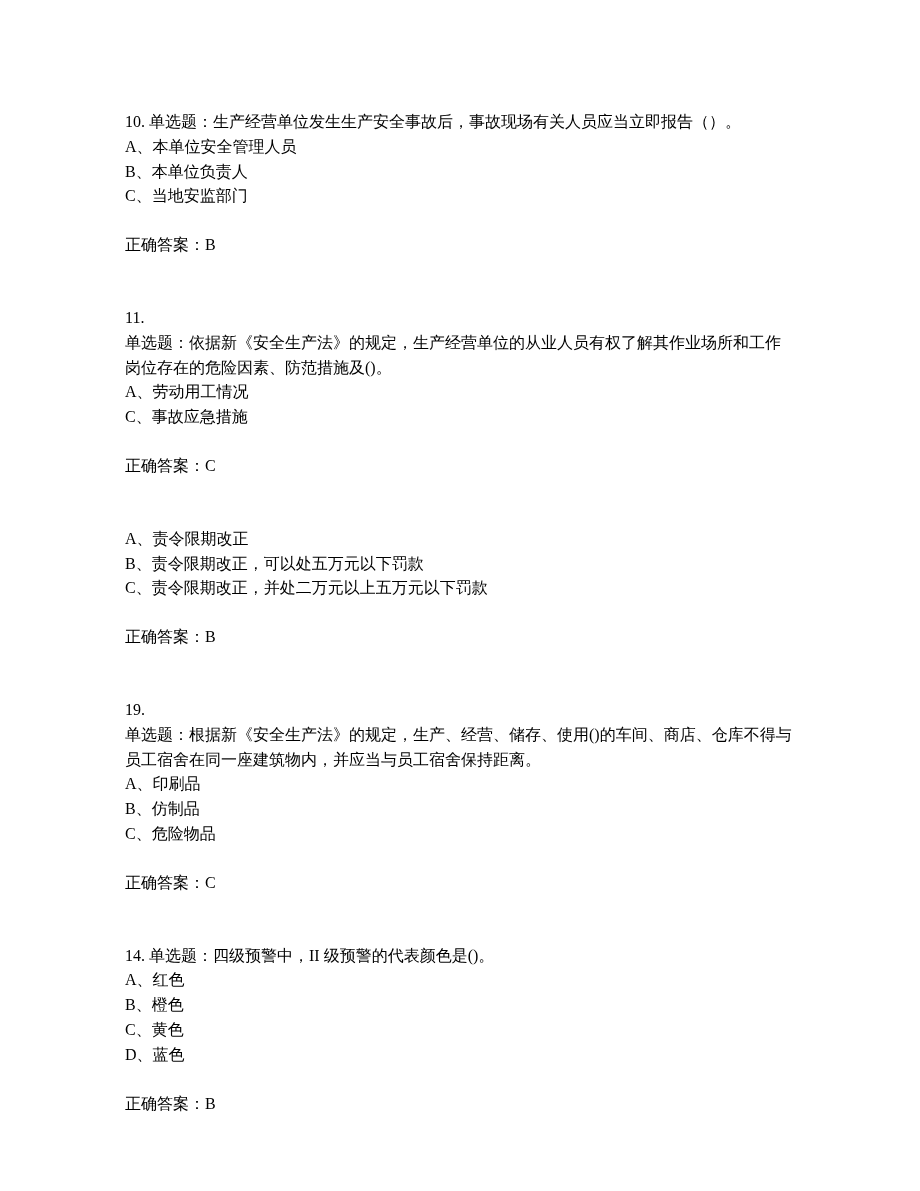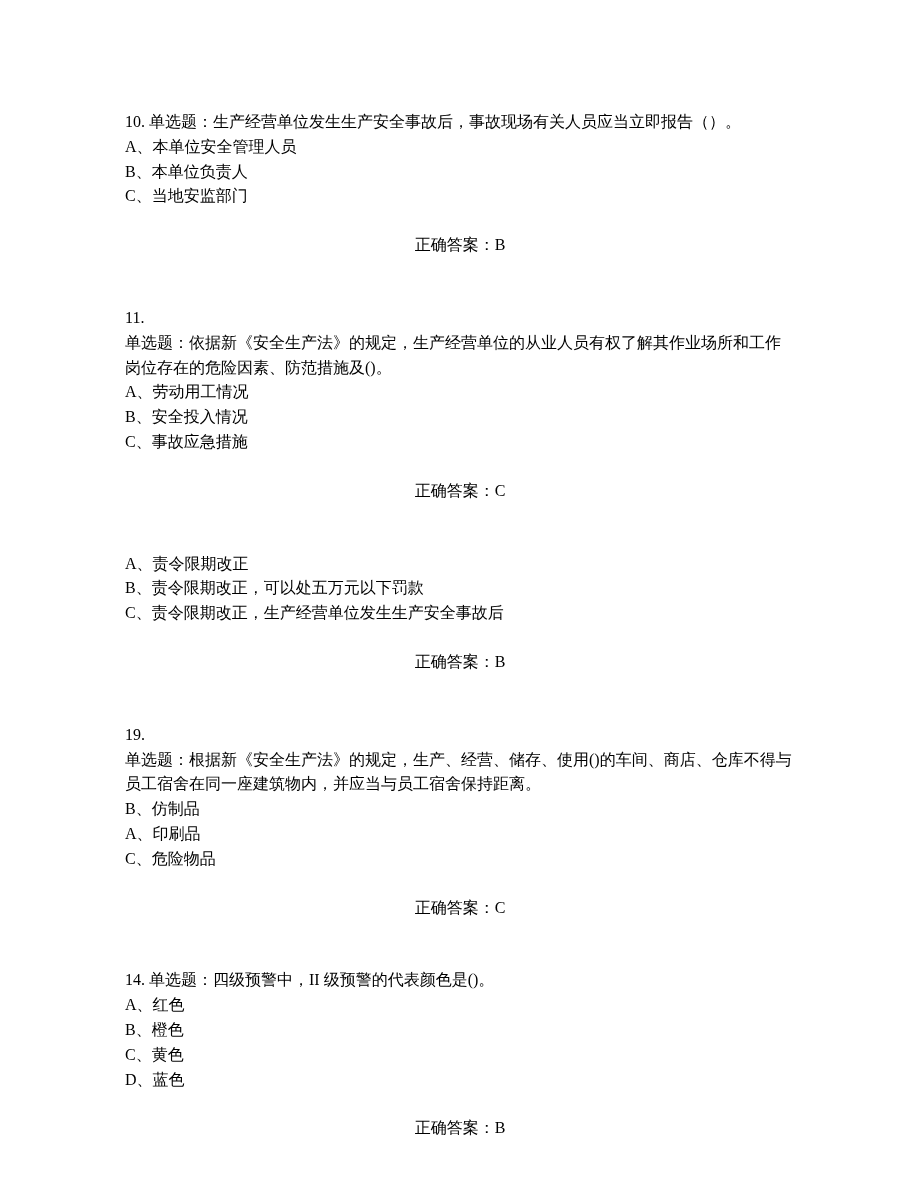--- a/index.html
+++ b/index.html
@@ -8,54 +8,53 @@
       height: 1191px;
       background: #fff;
       font-family: "SimSun", "宋体", serif;
       font-size: 16px;
       color: #000;
       padding: 110px 125px 60px 125px;
       line-height: 1.55;
     }
     .question-block { margin-bottom: 48px; }
     .q-line, .opt-line, .ans-line { display: block; font-family: Liberation Serif, serif; }
-    .ans-line { margin-top: 24px; text-align: center; }
+    .ans-line { margin-top: 24px; }
   </style>
 </head>
 <body>
 
 <div class="question-block">
   <span class="q-line"><span>10.</span><span> 单选题：</span><span>生产经营单位发生生产安全事故后，事故现场有关人员应当立即报告（）。</span></span>
   <span class="opt-line">A、本单位安全管理人员</span>
   <span class="opt-line">B、本单位负责人</span>
   <span class="opt-line">C、当地安监部门</span>
   <span class="ans-line"><span>正确答案：</span><span>B</span></span>
 </div>
 
 <div class="question-block">
   <span class="q-line">11.</span>
   <span class="q-line"><span>单选题：</span><span>依据新《安全生产法》的规定，生产经营单位的从业人员有权了解其作业场所和工作岗位存在的危险因素、防范措施及()。</span></span>
   <span class="opt-line">A、劳动用工情况</span>
-  <span class="opt-line">B、安全投入情况</span>
   <span class="opt-line">C、事故应急措施</span>
   <span class="ans-line"><span>正确答案：</span><span>C</span></span>
 </div>
 
 <div class="question-block">
   <span class="opt-line">A、责令限期改正</span>
   <span class="opt-line">B、责令限期改正，可以处五万元以下罚款</span>
-  <span class="opt-line">C、责令限期改正，生产经营单位发生生产安全事故后</span>
+  <span class="opt-line">C、责令限期改正，并处二万元以上五万元以下罚款</span>
   <span class="ans-line"><span>正确答案：</span><span>B</span></span>
 </div>
 
 <div class="question-block">
   <span class="q-line">19.</span>
   <span class="q-line"><span>单选题：</span><span>根据新《安全生产法》的规定，生产、经营、储存、使用()的车间、商店、仓库不得与员工宿舍在同一座建筑物内，并应当与员工宿舍保持距离。</span></span>
+  <span class="opt-line">A、印刷品</span>
   <span class="opt-line">B、仿制品</span>
-  <span class="opt-line">A、印刷品</span>
   <span class="opt-line">C、危险物品</span>
   <span class="ans-line"><span>正确答案：</span><span>C</span></span>
 </div>
 
 <div class="question-block">
   <span class="q-line"><span>14.</span><span> 单选题：</span><span>四级预警中，II 级预警的代表颜色是()。</span></span>
   <span class="opt-line">A、红色</span>
   <span class="opt-line">B、橙色</span>
   <span class="opt-line">C、黄色</span>
   <span class="opt-line">D、蓝色</span>

